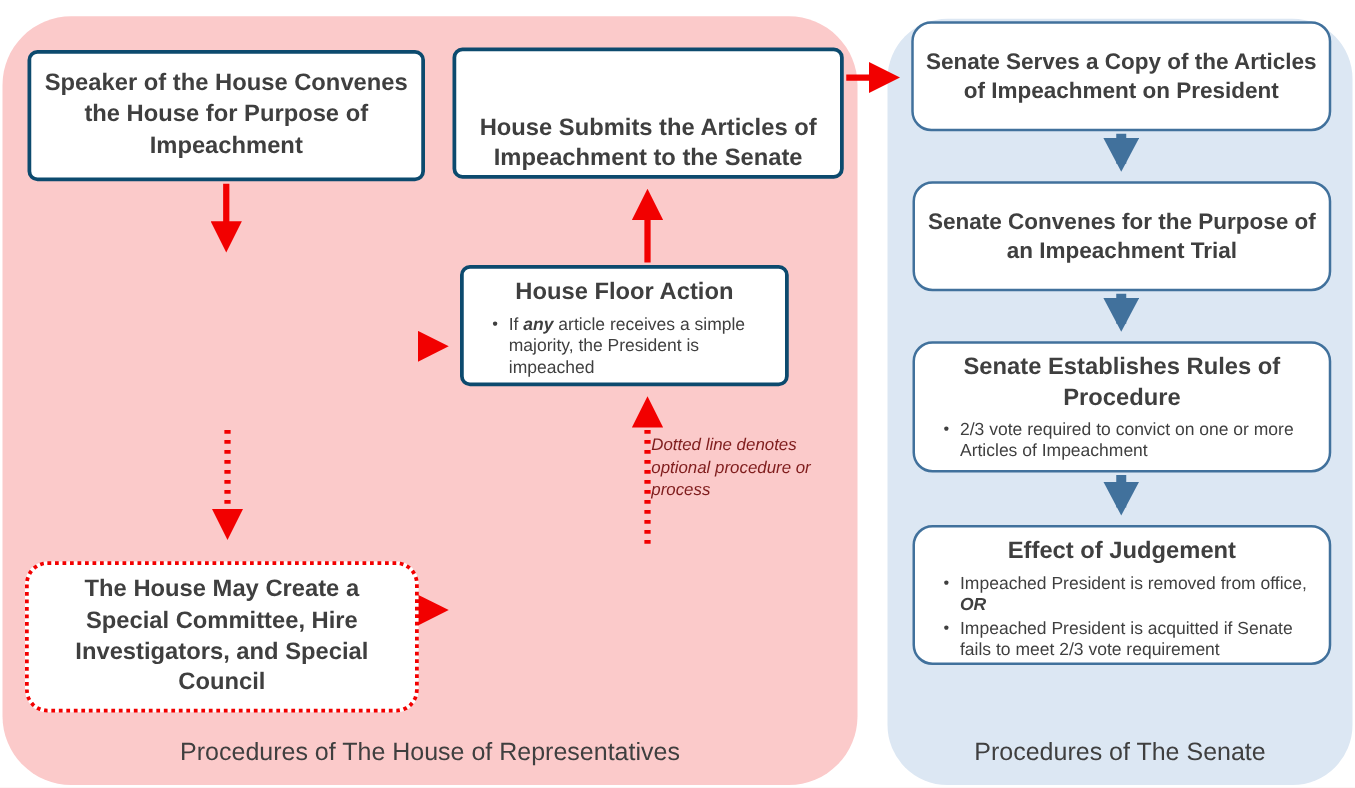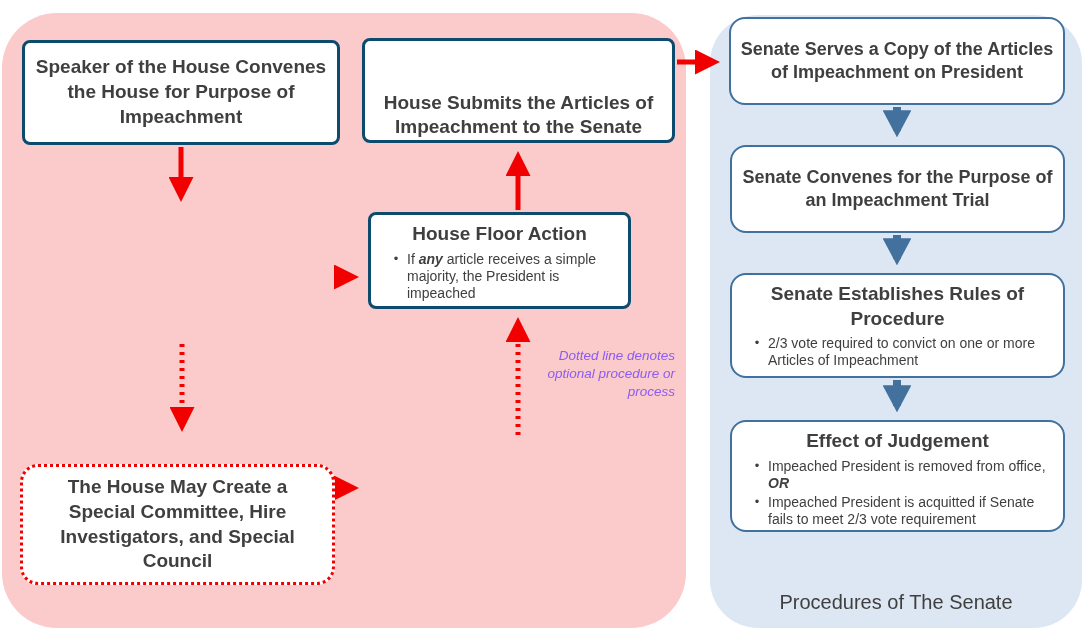--- a/index.html
+++ b/index.html
@@ -19,34 +19,34 @@
   .box-title { font-weight:bold; font-size:19px; line-height:1.3; padding:0 10px; }
   .box-title-sm { font-weight:bold; font-size:18px; line-height:1.28; padding:0 8px; }
 
   .bullet-box { justify-content:flex-start; padding-top:7px; }
   .bullets { width:100%; padding:2px 10px 4px 14px; }
   .bullet-row { display:flex; text-align:left; font-size:14px; line-height:1.22; margin-top:2px; }
   .bullet-dot { width:22px; flex:0 0 22px; text-align:center; font-size:13px; }
   .bullet-text { flex:1; padding-right:2px; }
   .bi { font-weight:bold; font-style:italic; }
 
-  .note { position:absolute; left:521px; top:347px; width:154px; text-align:right; font-style:italic; font-size:13.5px; line-height:1.35; color:#8b5cf6; }
+  .note { position:absolute; left:521px; top:347px; width:154px; text-align:left; font-style:italic; font-size:13.5px; line-height:1.35; color:#7f1d1d; }
 
   .caption { position:absolute; top:591px; text-align:center; font-size:20px; color:#3f3f3f; }
   .caption-house { left:2px; width:684px; }
   .caption-senate { left:710px; width:372px; }
 
   svg.arrows { position:absolute; left:0; top:0; width:1084px; height:630px; pointer-events:none; }
 
   
   #b-speaker  { left:22px;  top:40px;  width:318px; height:105px; }
   #b-submits  { left:362px; top:38px;  width:313px; height:105px;justify-content:flex-end; }
   #b-adopts   { left:20px;  top:212px; width:315px; height:130px; }
   #b-floor    { left:368px; top:212px; width:263px; height:97px;  }
-  #b-maycreate{ left:20px;  top:464px; width:315px; height:121px; }
+  #b-maycreate{ left:20px;  top:449px; width:315px; height:121px; }
   #b-committee{ left:368px; top:437px; width:305px; height:106px; }
   #b-serves   { left:729px; top:17px;  width:336px; height:88px;  }
   #b-convenes { left:730px; top:145px; width:335px; height:88px;  }
   #b-rules    { left:730px; top:273px; width:335px; height:105px; }
   #b-judgement{ left:730px; top:420px; width:335px; height:112px; }
 </style>
 </head>
 <body>
 
 <div class="stage">
@@ -126,15 +126,16 @@
       </div>
       <div class="bullet-row">
         <span class="bullet-dot">•</span>
         <span class="bullet-text">Impeached President is acquitted if Senate fails to meet 2/3 vote requirement</span>
       </div>
     </div>
   </div>
 
   <div class="note">Dotted line denotes optional procedure or process</div>
 
+  <div class="caption caption-house">Procedures of The House of Representatives</div>
   <div class="caption caption-senate">Procedures of The Senate</div>
 
 </div>
 
 </body></html>

